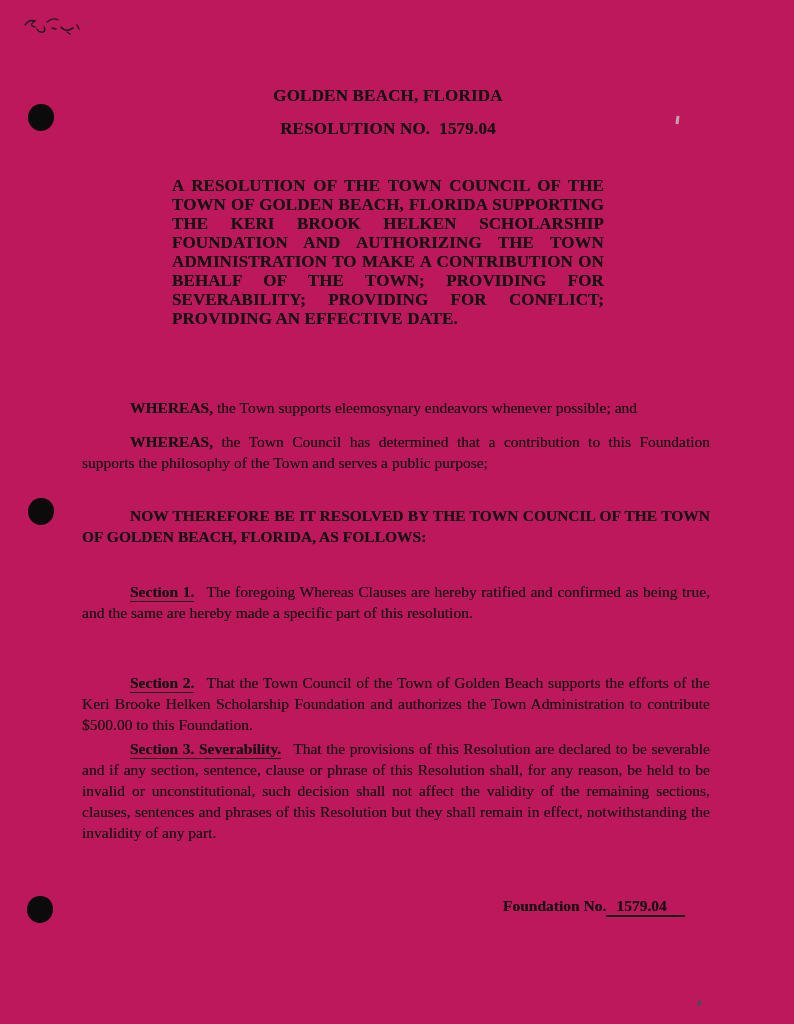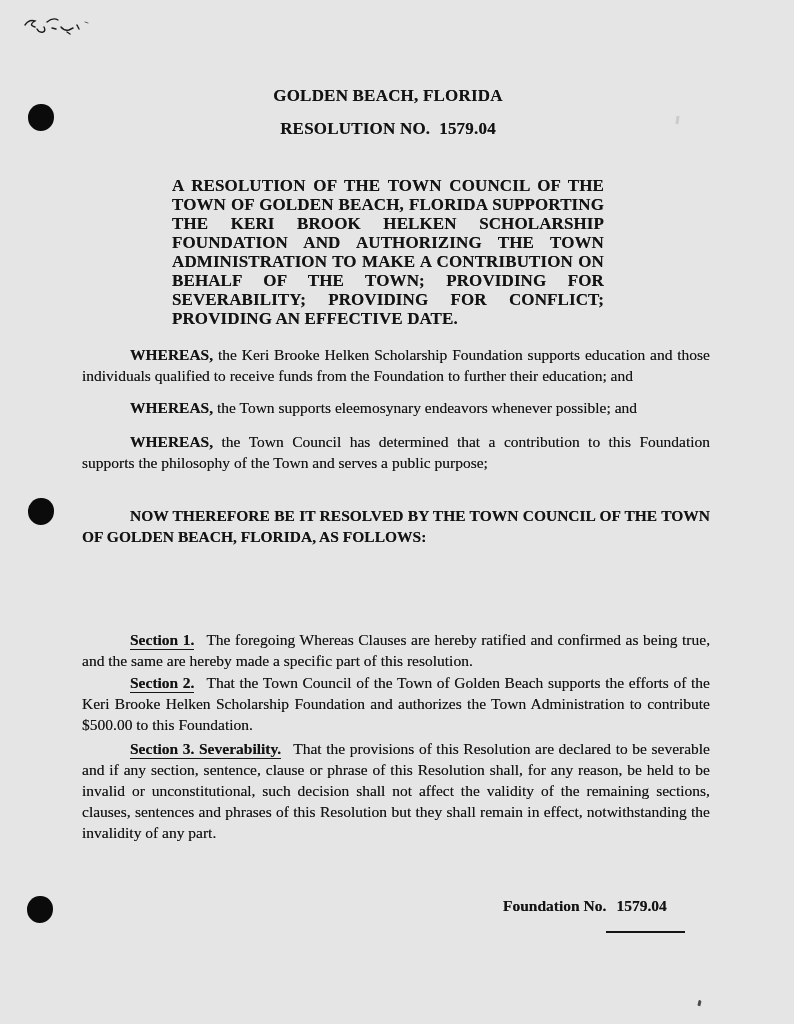--- a/index.html
+++ b/index.html
@@ -1,20 +1,20 @@
 <!DOCTYPE html>
 <html><head>
 <meta charset="utf-8">
 <style>
   html, body { margin: 0; padding: 0; background: #ffffff; }
   .page {
     position: relative;
     width: 794px;
     height: 1024px;
-    background: #e5e5e5;
+    background: #be185d;
     overflow: hidden;
     font-family: "Liberation Serif", "DejaVu Serif", serif;
     color: #131313;
   }
   .ink { text-shadow: 0 0 0.5px rgba(10,10,10,0.55); }
 
   
   .hole {
     position: absolute;
     width: 26px; height: 27px;
@@ -68,21 +68,21 @@
   
   .footer {
     position: absolute;
     left: 503px; top: 897px;
     font-size: 15.5px;
     font-weight: bold;
     white-space: nowrap;
   }
   .f-number {
     border-bottom: 2px solid #141414;
-    padding: 0 18px 17px 10px;
+    padding: 0 18px 1px 10px;
   }
 
   
   .scribble { position: absolute; left: 22px; top: 16px; }
   .faint-dash {
     position: absolute; left: 676px; top: 116px;
     width: 3px; height: 8px; background: #c6c6c6;
     transform: rotate(8deg); opacity: 0.8;
   }
   .stray-comma {
@@ -114,35 +114,32 @@
 
   <div class="hole" style="left:28px; top:104px;"></div>
   <div class="hole" style="left:28px; top:498px;"></div>
   <div class="hole" style="left:27px; top:896px;"></div>
 
   <div class="doc-title" style="top:86px;">GOLDEN BEACH, FLORIDA</div>
   <div class="doc-title pre" style="top:119px;">RESOLUTION NO.  1579.04</div>
 
   <p class="caption" style="top:176px;">A RESOLUTION OF THE TOWN COUNCIL OF THE TOWN OF GOLDEN BEACH, FLORIDA SUPPORTING THE KERI BROOK HELKEN SCHOLARSHIP FOUNDATION AND AUTHORIZING THE TOWN ADMINISTRATION TO MAKE A CONTRIBUTION ON BEHALF OF THE TOWN; PROVIDING FOR SEVERABILITY; PROVIDING FOR CONFLICT; PROVIDING AN EFFECTIVE DATE.</p>
 
-  <p class="para indent" style="top:344px;">
-    <span class="lead">WHEREAS,</span><span> the Keri Brooke Helken Scholarship Foundation supports education and those individuals qualified to receive funds from the Foundation to further their education; and</span>
-  </p>
 
   <p class="para indent" style="top:431px;">
     <span class="lead">WHEREAS,</span><span> the Town Council has determined that a contribution to this Foundation supports the philosophy of the Town and serves a public purpose;</span>
   </p>
 
   <p class="para indent" style="top:397px;">
     <span class="lead">WHEREAS,</span><span> the Town supports eleemosynary endeavors whenever possible; and</span>
   </p>
 
   <p class="para indent bold" style="top:505px;">NOW THEREFORE BE IT RESOLVED BY THE TOWN COUNCIL OF THE TOWN OF GOLDEN BEACH, FLORIDA, AS FOLLOWS:</p>
 
-  <p class="para indent" style="top:581px;margin-top:48px;">
+  <p class="para indent" style="top:581px;">
     <span class="sec-head"><span>Section 1.</span></span><span>The foregoing Whereas Clauses are hereby ratified and confirmed as being true, and the same are hereby made a specific part of this resolution.</span>
   </p>
 
   <p class="para indent" style="top:672px;">
     <span class="sec-head"><span>Section 2.</span></span><span>That the Town Council of the Town of Golden Beach supports the efforts of the Keri Brooke Helken Scholarship Foundation and authorizes the Town Administration to contribute $500.00 to this Foundation.</span>
   </p>
 
   <p class="para indent" style="top:738px;">
     <span class="sec-head"><span>Section 3.</span> <span>Severability.</span></span><span>That the provisions of this Resolution are declared to be severable and if any section, sentence, clause or phrase of this Resolution shall, for any reason, be held to be invalid or unconstitutional, such decision shall not affect the validity of the remaining sections, clauses, sentences and phrases of this Resolution but they shall remain in effect, notwithstanding the invalidity of any part.</span>
   </p>

